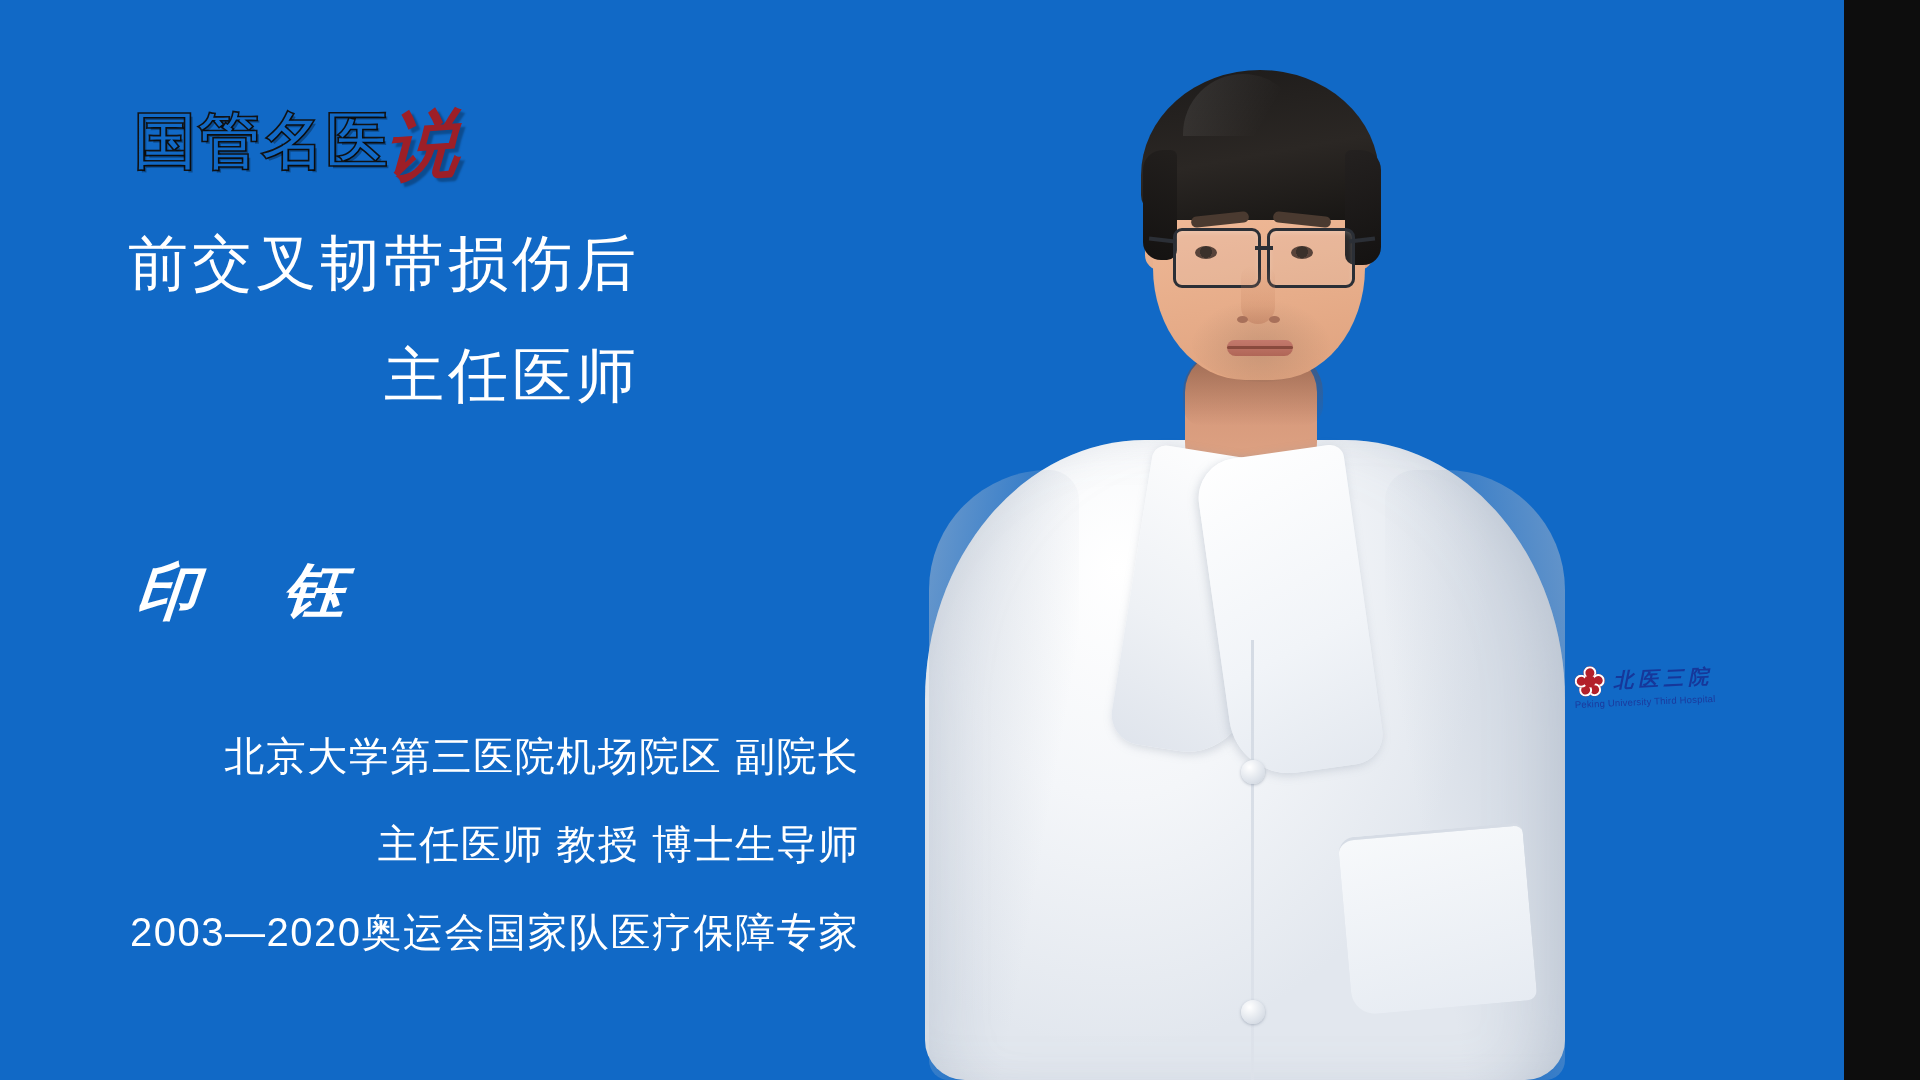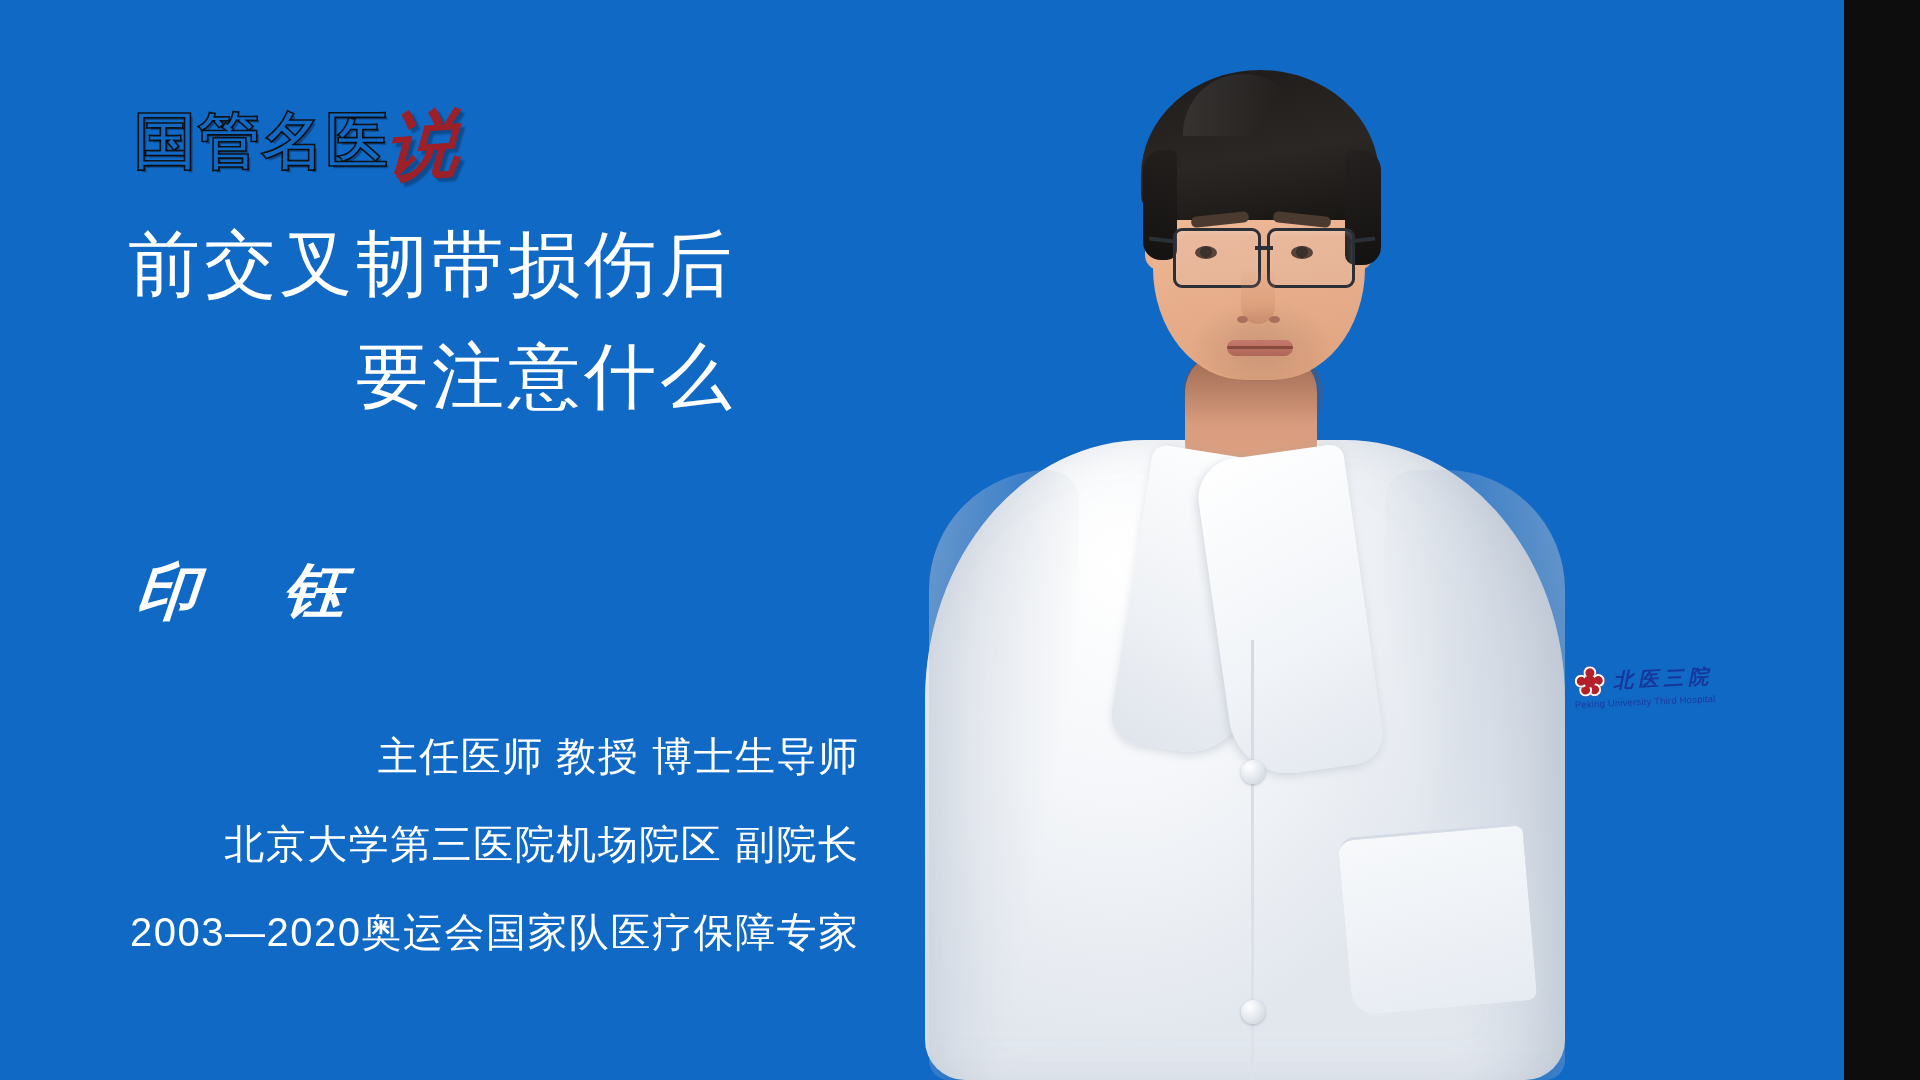--- a/index.html
+++ b/index.html
@@ -62,21 +62,21 @@
   }
 
   
   .headline {
     position: absolute;
     left: 128px;
     top: 208px;
     color: #ffffff;
   }
   .headline-line {
-    font-size: 72px;
+    font-size: 60px;
     line-height: 112px;
     font-weight: 400;
     letter-spacing: 4px;
     white-space: nowrap;
   }
 
   
   .doctor-name {
     position: absolute;
     left: 136px;
@@ -330,28 +330,28 @@
 
   <div class="bg"></div>
 
   <div class="logo">
     <span class="logo-main">国管名医</span>
     <span class="logo-accent">说</span>
   </div>
 
   <div class="headline">
     <div class="headline-line">前交叉韧带损伤后</div>
-    <div class="headline-line">要注意什么</div>
+    <div class="headline-line">主任医师</div>
   </div>
 
   <div class="doctor-name">印  钰</div>
 
   <div class="credentials">
+    <div class="credential-line">北京大学第三医院机场院区  副院长</div>
     <div class="credential-line">主任医师  教授  博士生导师</div>
-    <div class="credential-line">北京大学第三医院机场院区  副院长</div>
     <div class="credential-line">2003—2020奥运会国家队医疗保障专家</div>
   </div>
 
   <div class="portrait">
     <div class="p-layer coat"></div>
     <div class="p-layer coat-shade-l"></div>
     <div class="p-layer coat-shade-r"></div>
     <div class="p-layer scrub"></div>
     <div class="p-layer neck"></div>
     <div class="p-layer neck-shadow"></div>

